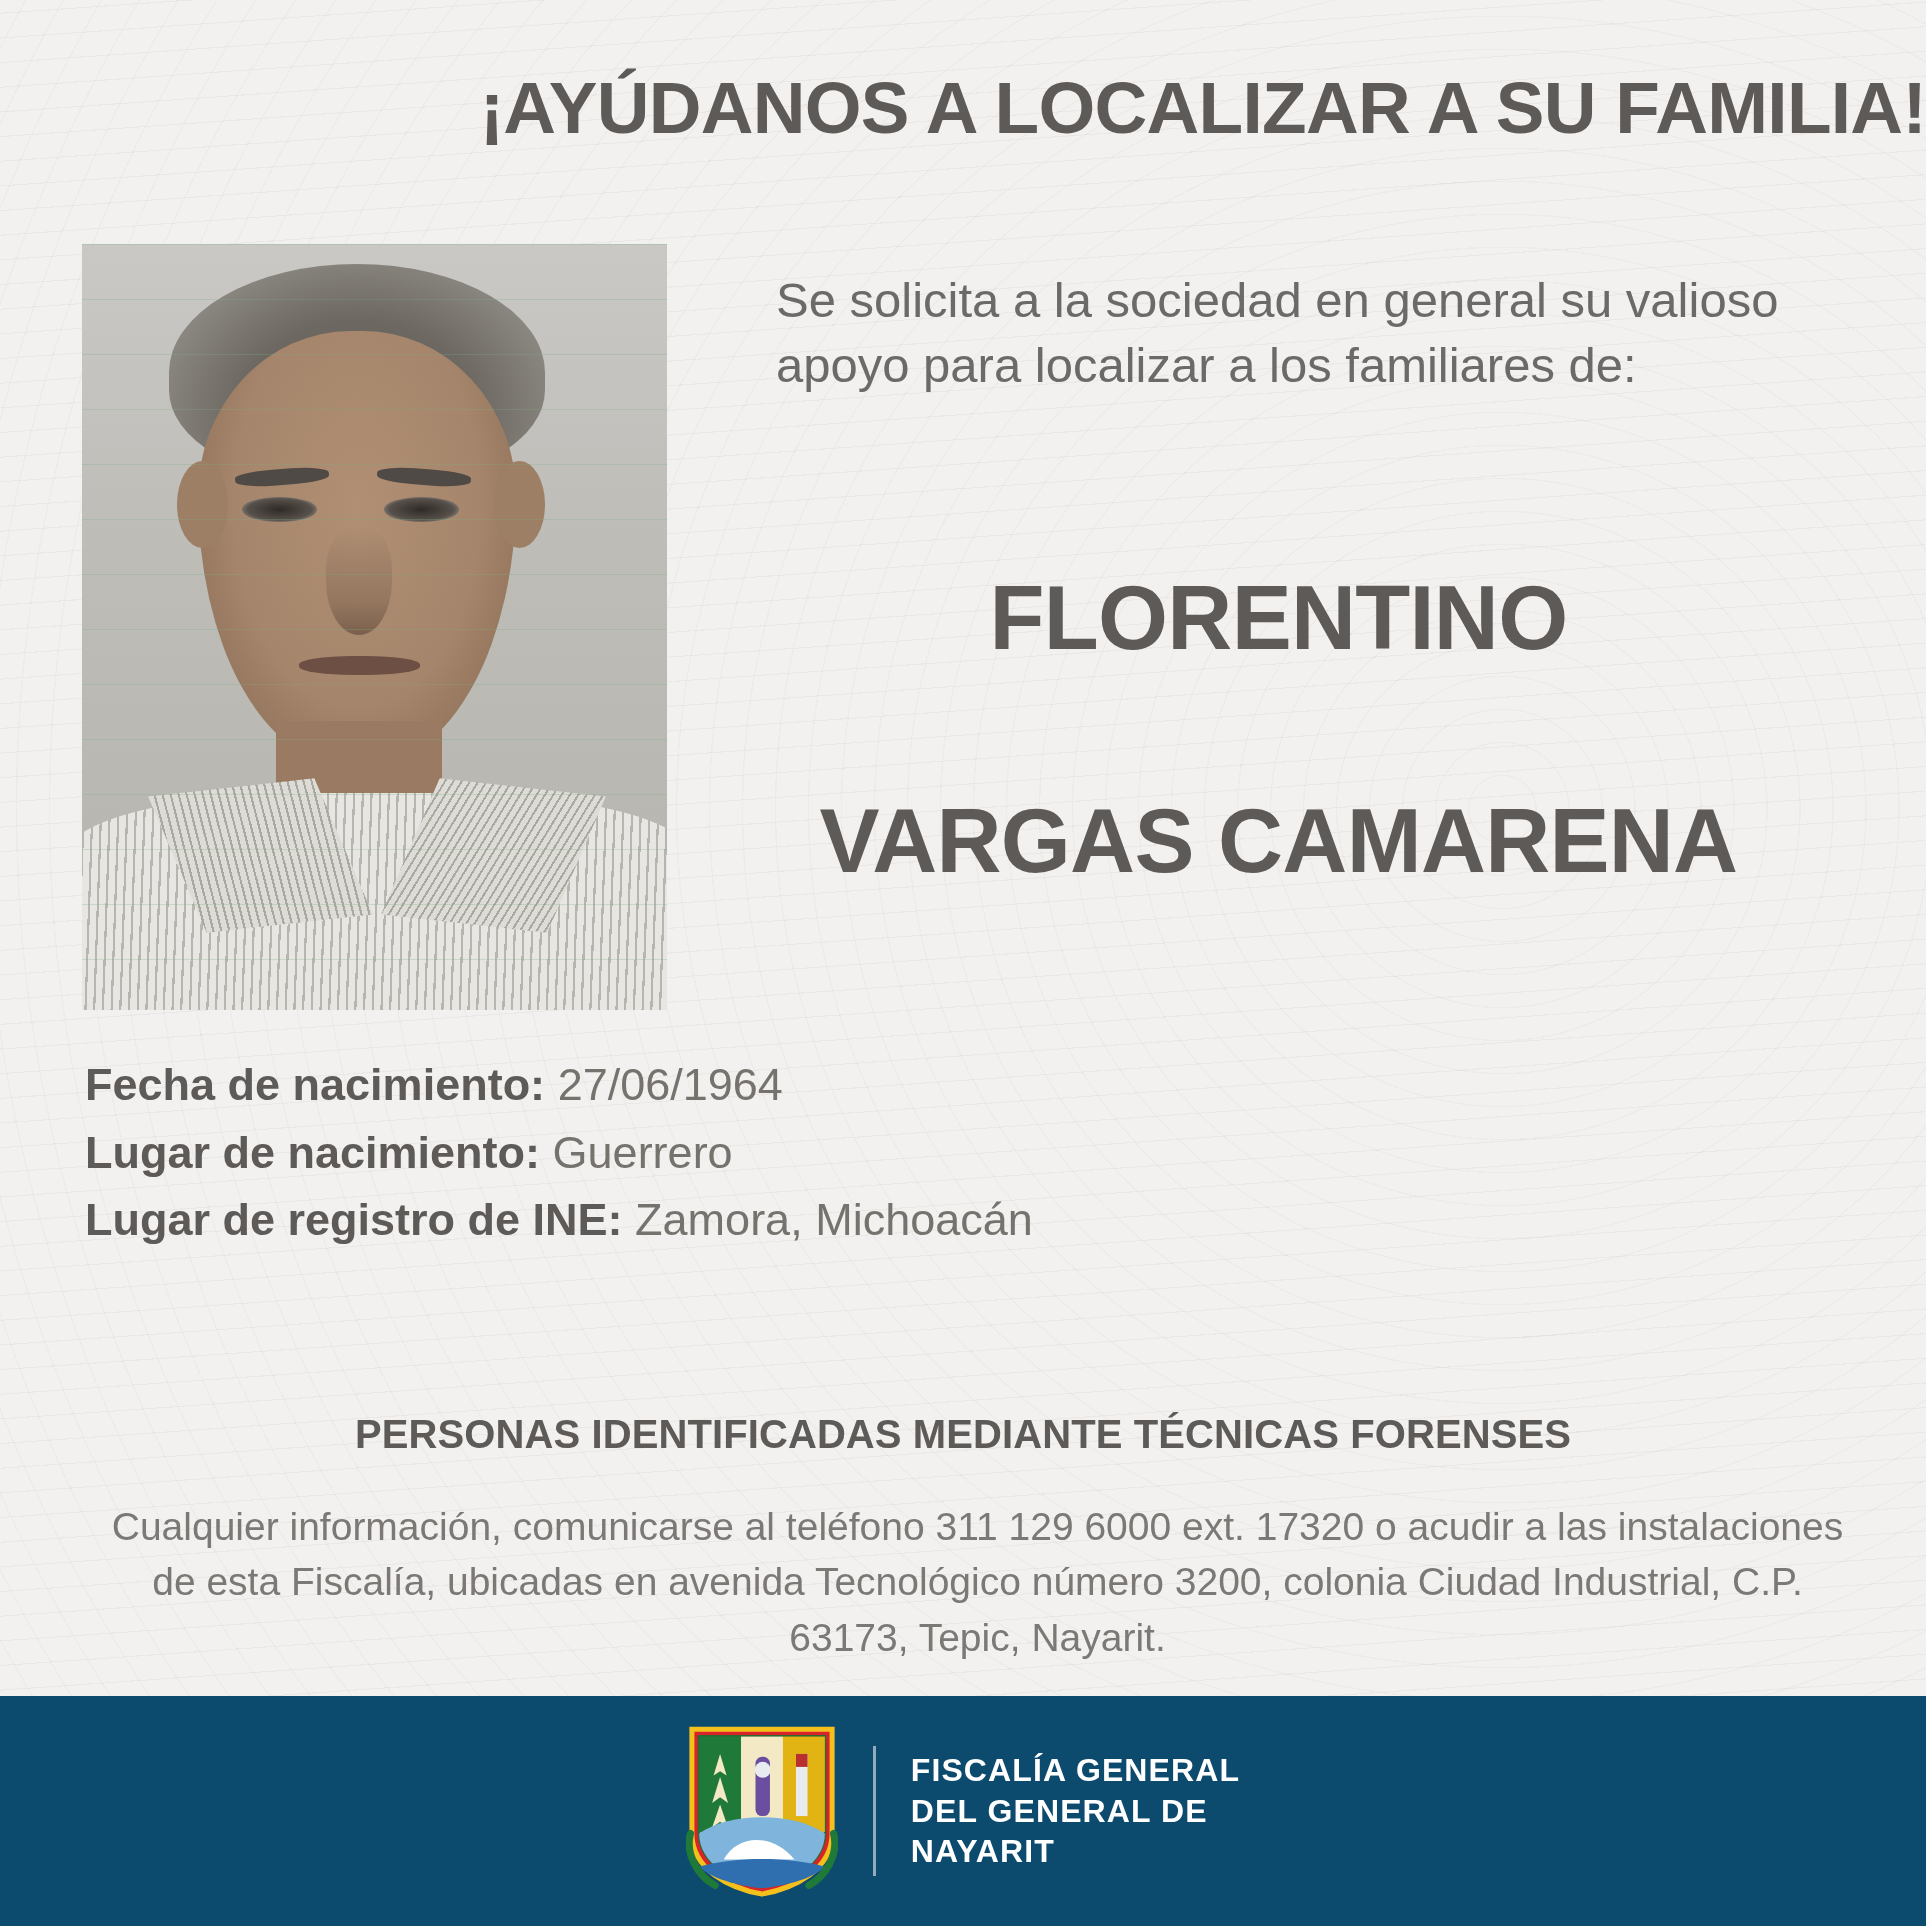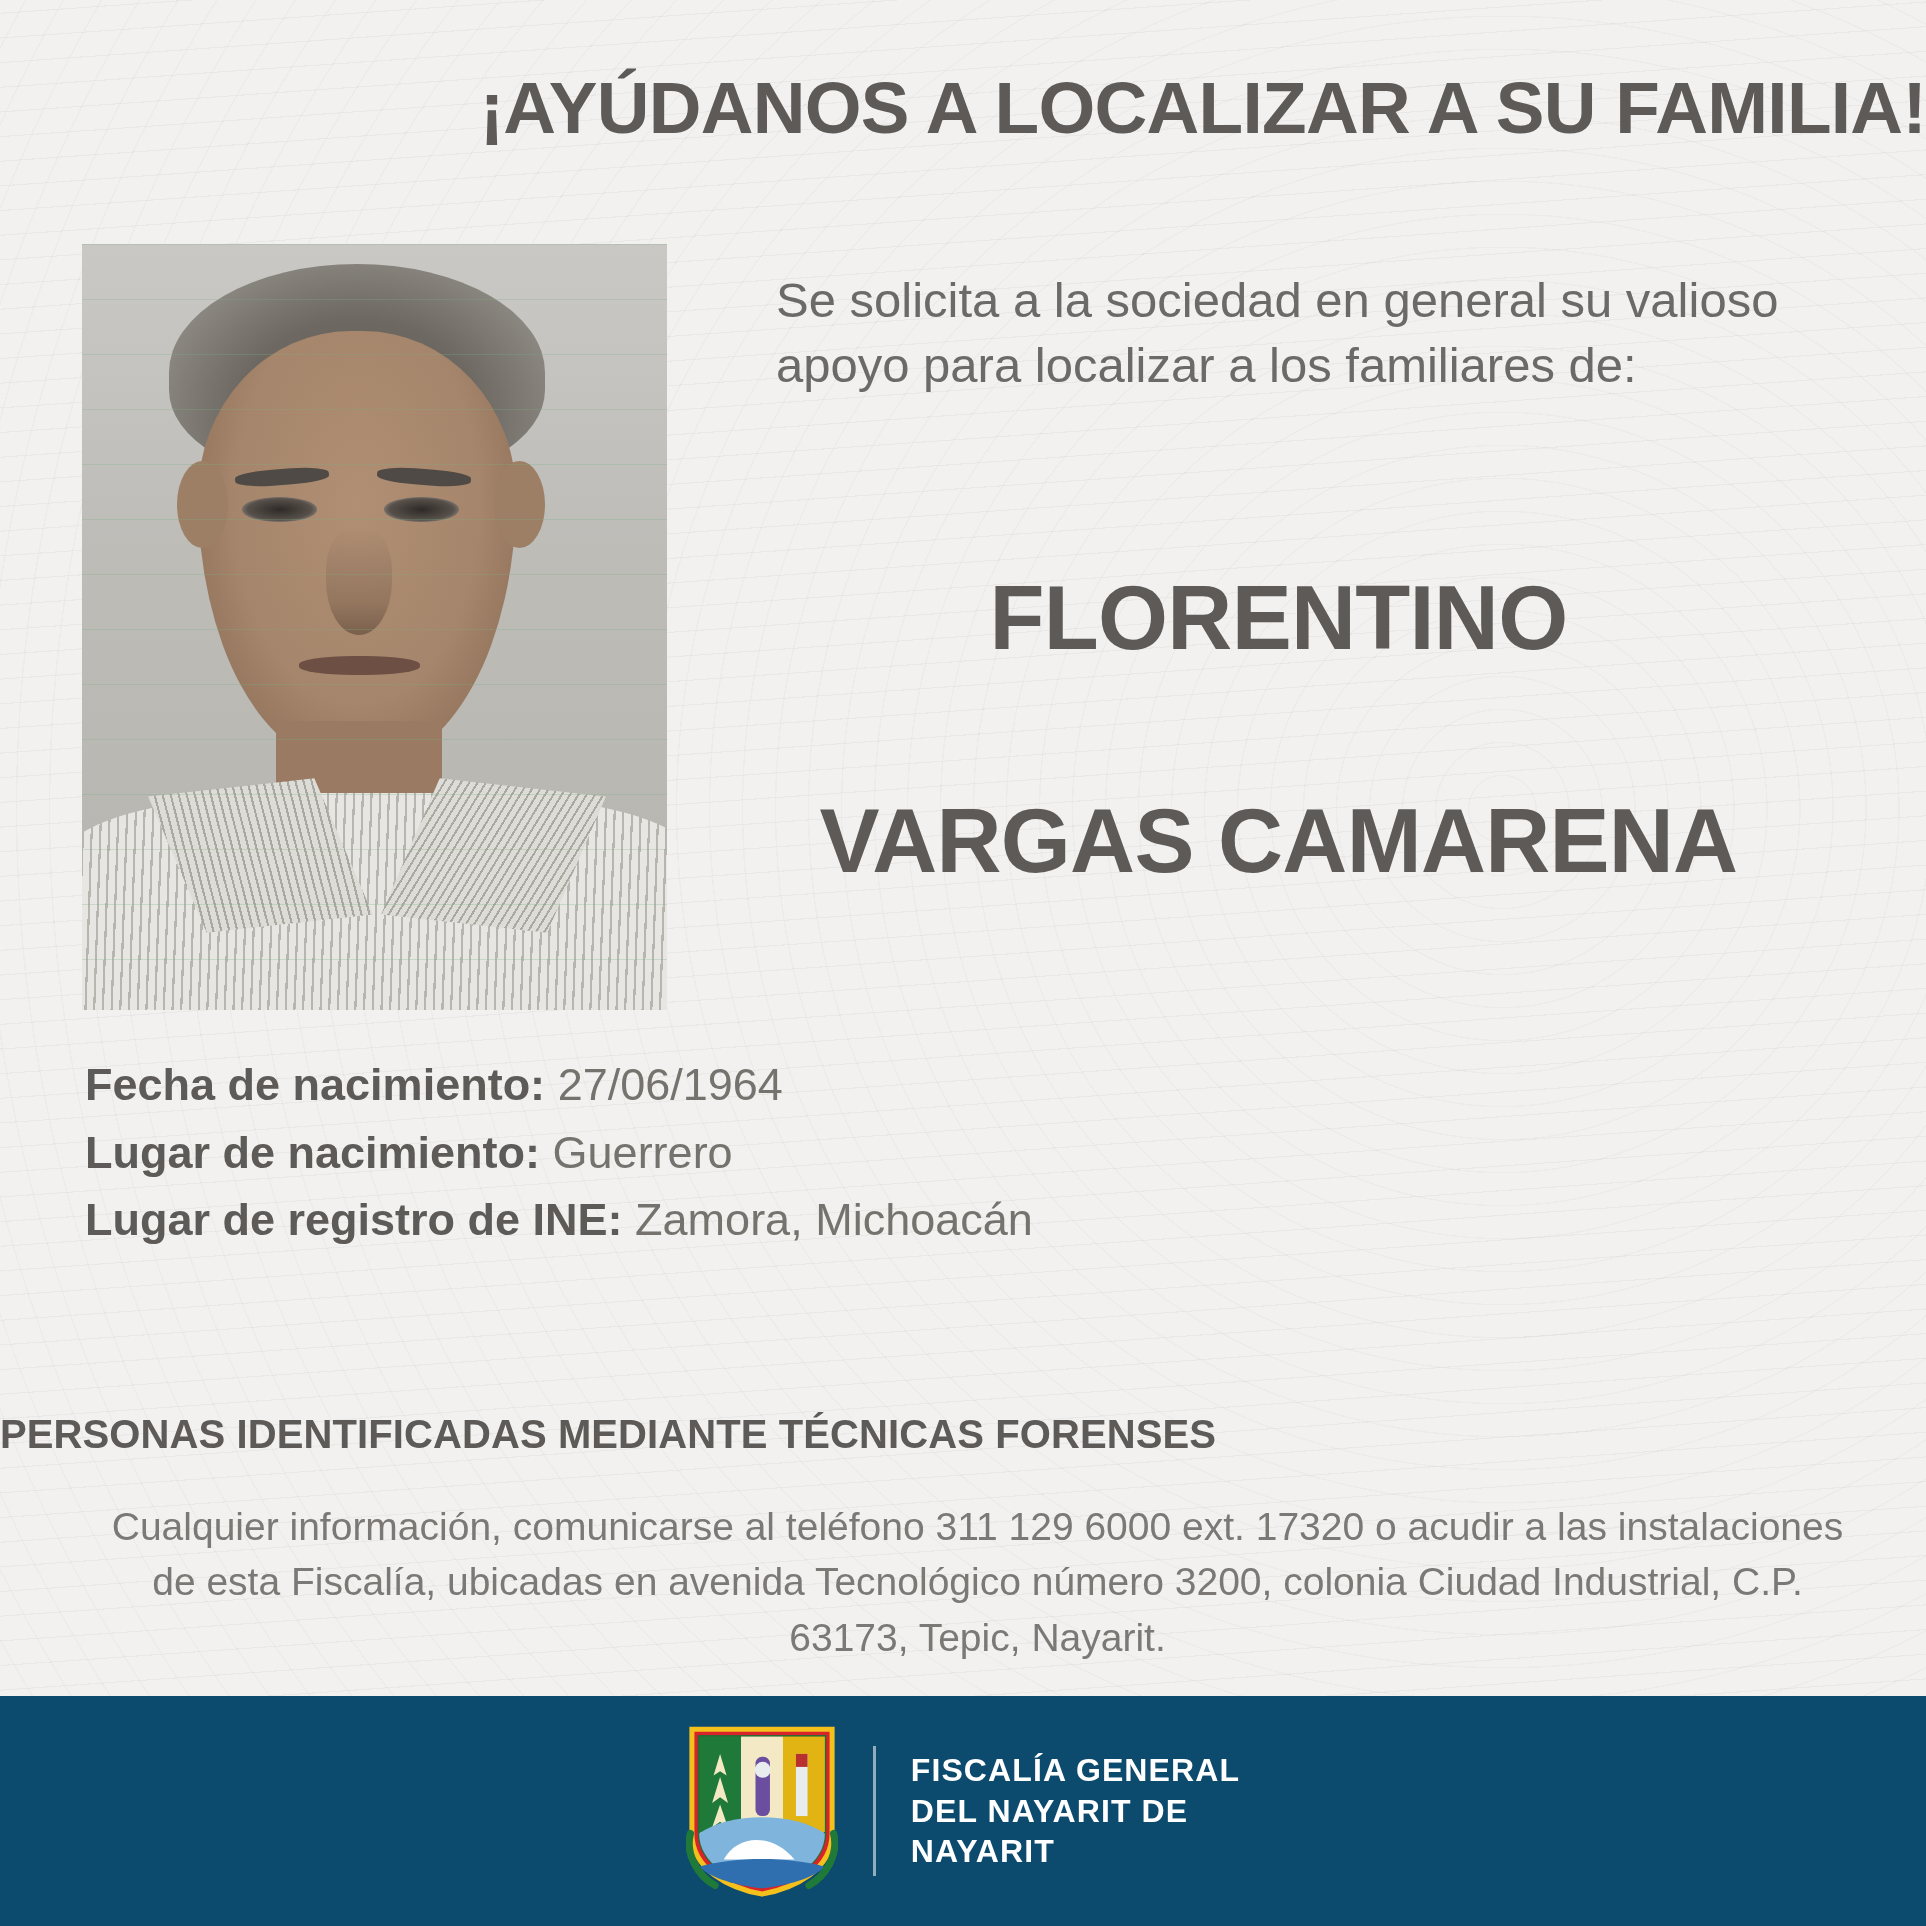--- a/index.html
+++ b/index.html
@@ -236,20 +236,21 @@
   }
   .field-value {
     color: #76736f;
   }
 
   .forensic {
     position: absolute;
     top: 1412px;
     left: 0;
     width: 100%;
+    text-align: center;
     font-size: 40px;
     font-weight: bold;
     color: #5d5a58;
     letter-spacing: 0.1px;
   }
 
   .contact {
     position: absolute;
     top: 1499px;
     left: 100px;
@@ -368,20 +369,20 @@
           <path d="M18 150 C60 120 150 120 192 150 C192 192 146 216 105 224 C64 216 18 192 18 150 Z" fill="#7fb4dd"></path>
           <path d="M52 186 C72 150 120 150 150 186 Z" fill="#ffffff"></path>
           <path d="M18 196 C70 182 140 182 192 196 C176 212 140 222 105 226 C70 222 34 212 18 196 Z" fill="#2f6fb0"></path>
           <path d="M6 150 C-2 180 18 210 40 222" fill="none" stroke="#1f7a3a" stroke-width="10" stroke-linecap="round"></path>
           <path d="M204 150 C212 180 192 210 170 222" fill="none" stroke="#1f7a3a" stroke-width="10" stroke-linecap="round"></path>
         </svg>
       </div>
       <div class="divider-v"></div>
       <div class="footer-text">
         <div>FISCALÍA GENERAL</div>
-        <div>DEL NAYARIT DE</div>
+        <div>DEL GENERAL DE</div>
         <div>NAYARIT</div>
       </div>
     </div>
   </div>
 
 </div>
 
 
 </body></html>

